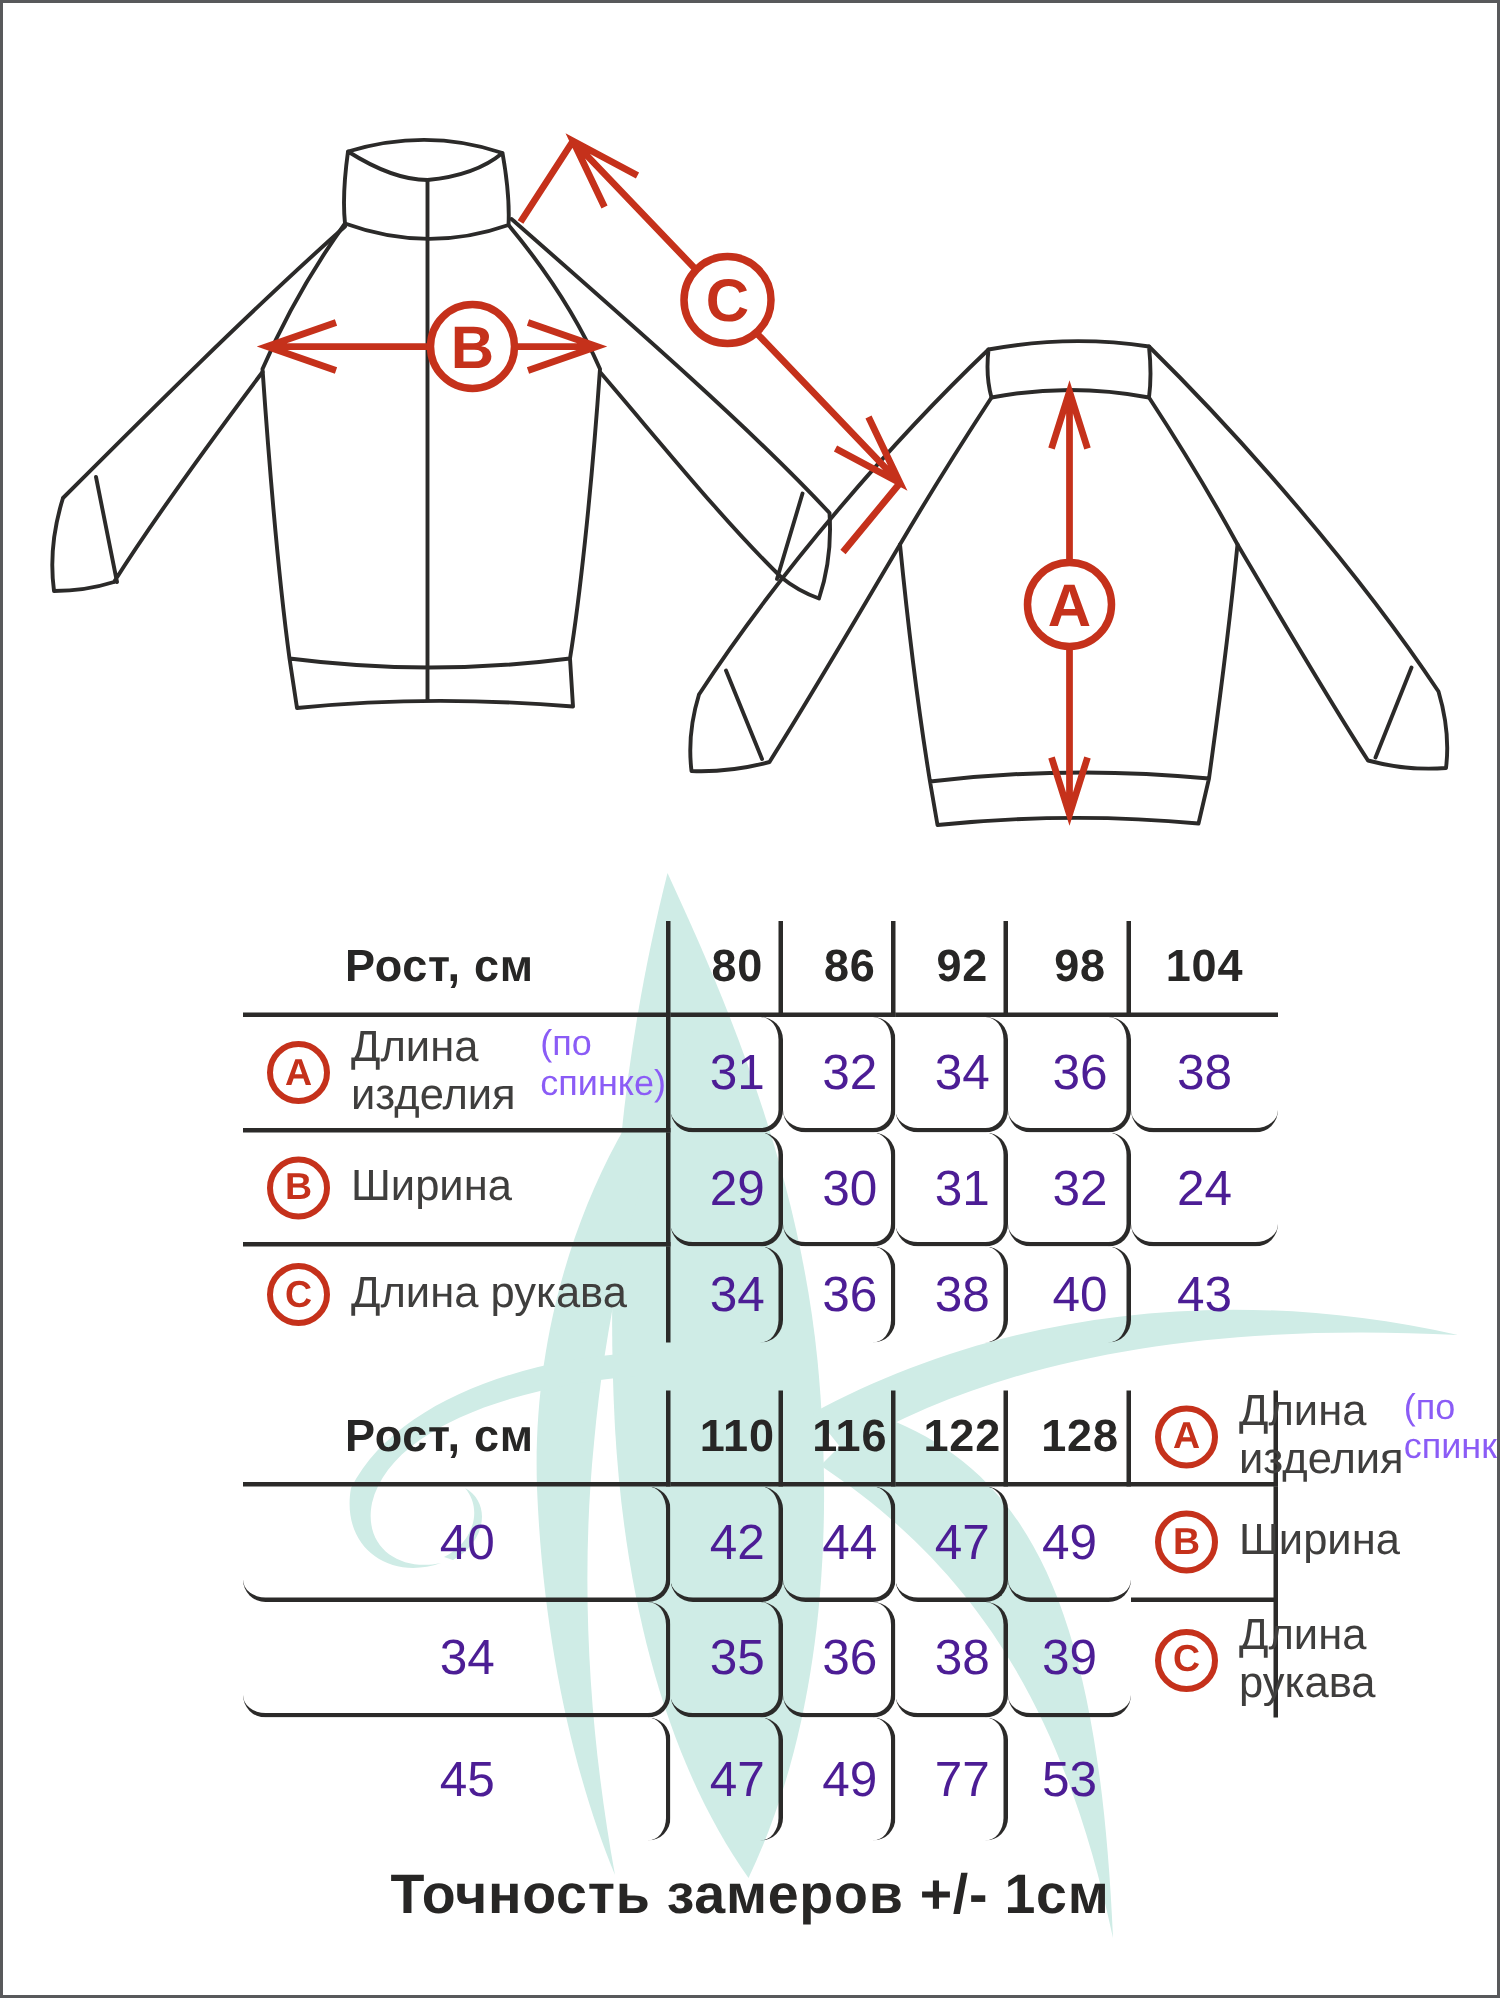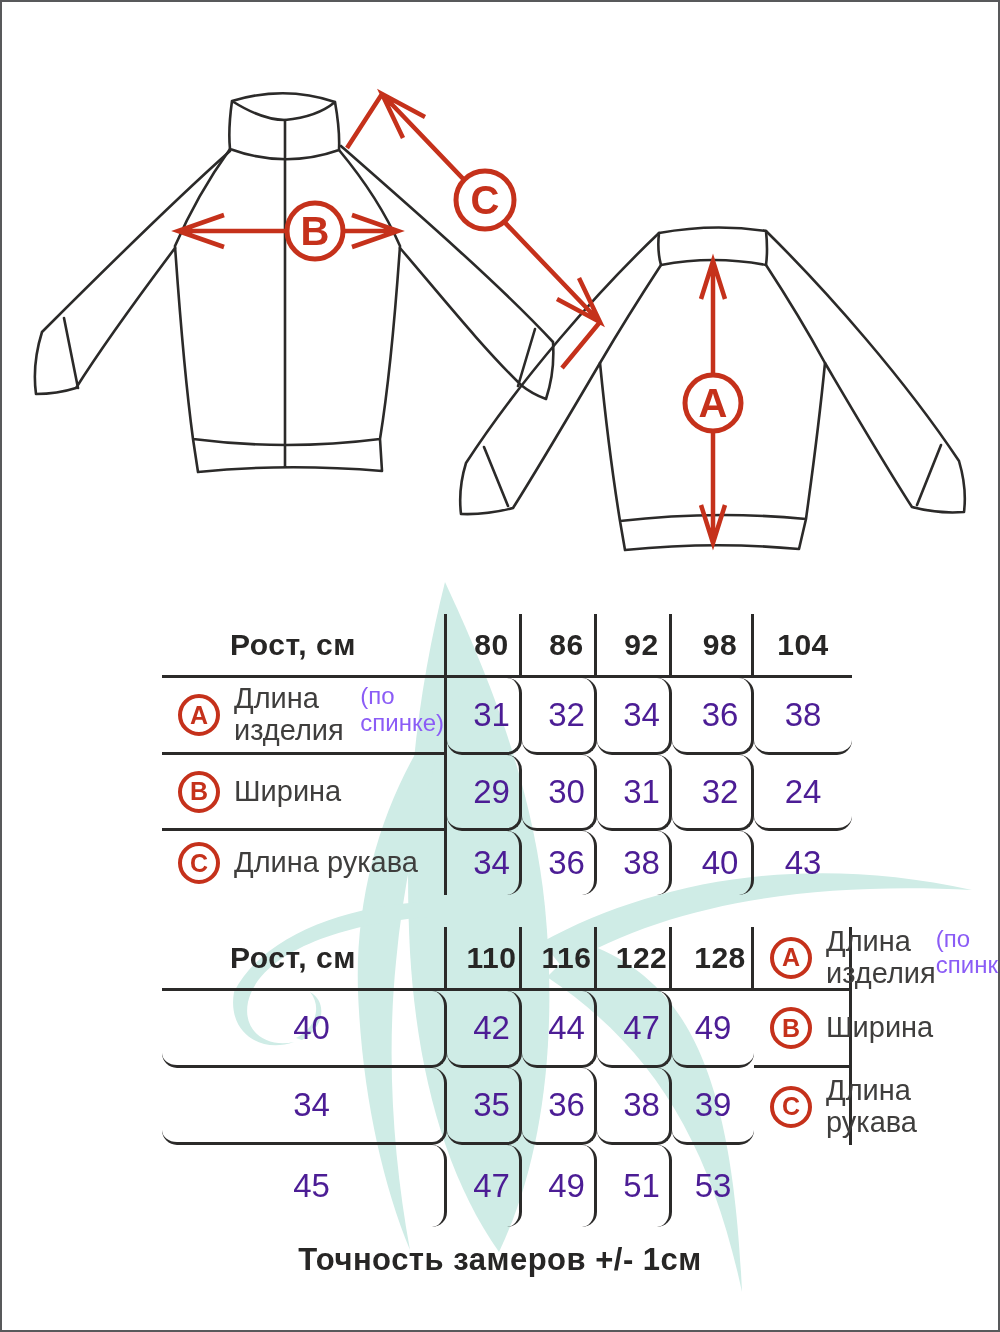--- a/index.html
+++ b/index.html
@@ -31,21 +31,21 @@
   .marker{
     width:42px;height:42px;border:4px solid var(--accent);border-radius:50%;
     color:var(--accent);font-weight:bold;font-size:25px;
     display:flex;align-items:center;justify-content:center;flex:0 0 auto;box-sizing:border-box;
   }
   .lwrap{display:flex;line-height:1.1;}
   .l1{font-size:29px;color:#3f3e3d;}
   .l2{font-size:24px;color:#8b5cf6;}
   .note{
     position:absolute;left:0;right:0;top:1240px;text-align:center;
-    font-size:31px;font-weight:bold;color:#272625;z-index:2;letter-spacing:0.5px;
+    font-size:37px;font-weight:bold;color:#272625;z-index:2;letter-spacing:0.5px;
   }
 </style>
 </head>
 <body>
 
 <div class="frame">
 
   <svg class="watermark" viewBox="0 0 1000 1332" xmlns="http://www.w3.org/2000/svg" aria-hidden="true">
     <g fill="#cfece6" stroke="none">
       <path d="M443,580 C418,680 400,800 408,950 C415,1070 444,1175 497,1250 C540,1160 556,1040 543,905 C530,775 480,660 443,580 Z"></path>
@@ -159,18 +159,18 @@
       <div class="cell val hb ">39</div>
       <div class="cell lab vb ">
         <span class="marker">C</span>
         <span class="lwrap">
           <span class="l1">Длина рукава</span>
         </span>
       </div>
       <div class="cell val  vb">45</div>
       <div class="cell val  vb">47</div>
       <div class="cell val  vb">49</div>
-      <div class="cell val  vb">51</div>
+      <div class="cell val  vb">77</div>
       <div class="cell val  ">53</div>
     </div>
 
   <div class="note">Точность замеров +/- 1см</div>
 </div>
 
 </body></html>

